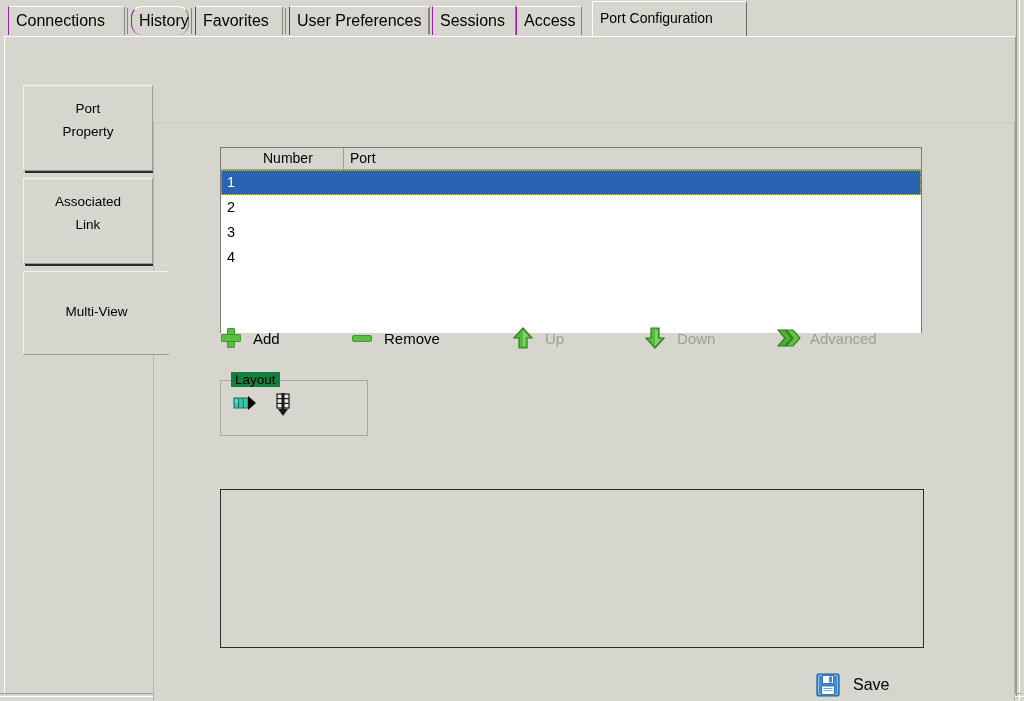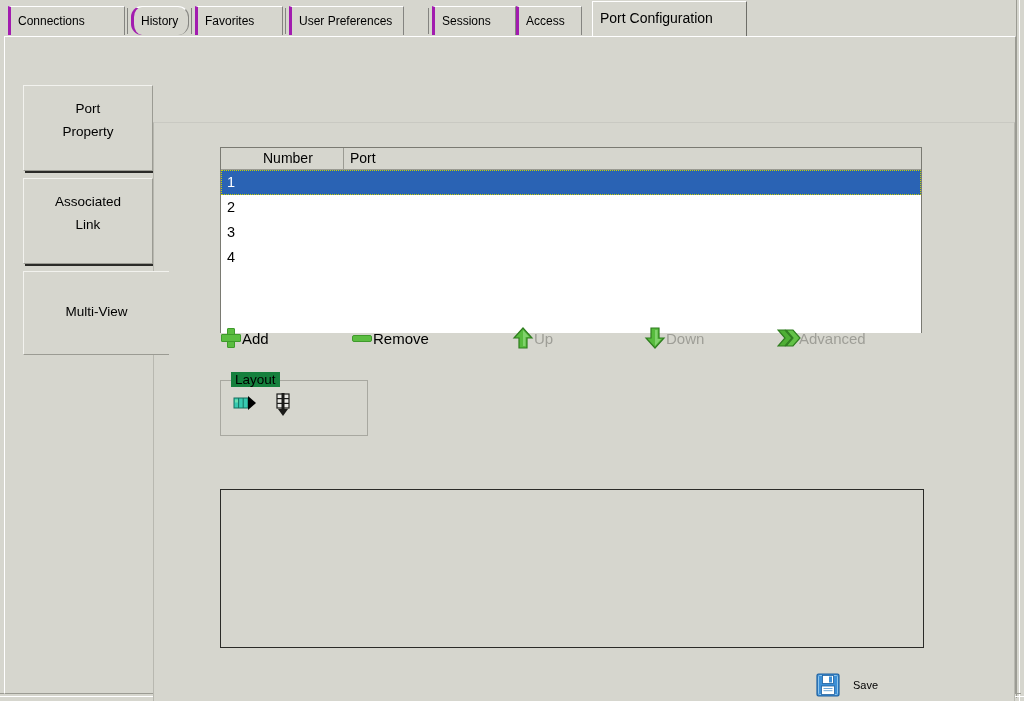--- a/index.html
+++ b/index.html
@@ -64,28 +64,28 @@
     left: 0; top: 0;
     width: 1018px;
     height: 36px;
   }
   .tab {
     position: absolute;
     top: 6px;
     height: 29px;
     box-sizing: border-box;
     background: #d6d6ce;
-    border-left: 3px solid #a21caf;
+    border-left: 1px solid #a21caf;
     border-top: 1px solid #ffffff;
     border-right: 1px solid #848480;
     border-bottom: none;
     padding: 0 7px;
     line-height: 28px;
     white-space: nowrap;
-    font-size: 12px;
+    font-size: 16px;
     color: #000000;
   }
   .tab.active {
     top: 1px;
     height: 35px;
     line-height: 33px;
     font-size: 14px;
     border-left: 1px solid #ffffff;
     border-top: 1px solid #ffffff;
     border-right: 1px solid #6e6e68;
@@ -228,20 +228,21 @@
     top: 198px;
     width: 760px;
     height: 36px;
   }
   .tool-item {
     position: absolute;
     top: 0;
     height: 34px;
     display: flex;
     align-items: center;
+    gap: 11px;
     white-space: nowrap;
   }
   .tool-label {
     font-size: 15px;
     color: #000000;
   }
   .tool-item.disabled .tool-label {
     color: #9e9e97;
   }
   .tool-ico {
@@ -325,21 +326,21 @@
     position: absolute;
     left: 662px;
     top: 546px;
     height: 32px;
     display: flex;
     align-items: center;
     gap: 13px;
     white-space: nowrap;
   }
   .save-label {
-    font-size: 11px;
+    font-size: 16px;
     color: #000000;
   }
   .ico-save {
     width: 24px; height: 24px;
     position: relative;
   }
 </style>
 </head>
 <body>
 
@@ -358,21 +359,21 @@
     </div>
     <div class="tab-sep" style="left:127px;"></div>
     <div class="tab" style="left:131px;width:58px;border-radius:11px;">
       <span>History</span>
     </div>
     <div class="tab-sep" style="left:191px;"></div>
     <div class="tab" style="left:195px;width:88px;">
       <span>Favorites</span>
     </div>
     <div class="tab-sep" style="left:285px;"></div>
-    <div class="tab" style="left:289px;width:115px;">
+    <div class="tab" style="left:289px;width:141px;">
       <span>User Preferences</span>
     </div>
     <div class="tab-sep" style="left:428px;"></div>
     <div class="tab" style="left:432px;width:84px;">
       <span>Sessions</span>
     </div>
     <div class="tab-sep" style="left:518px;"></div>
     <div class="tab" style="left:516px;width:66px;">
       <span>Access</span>
     </div>

